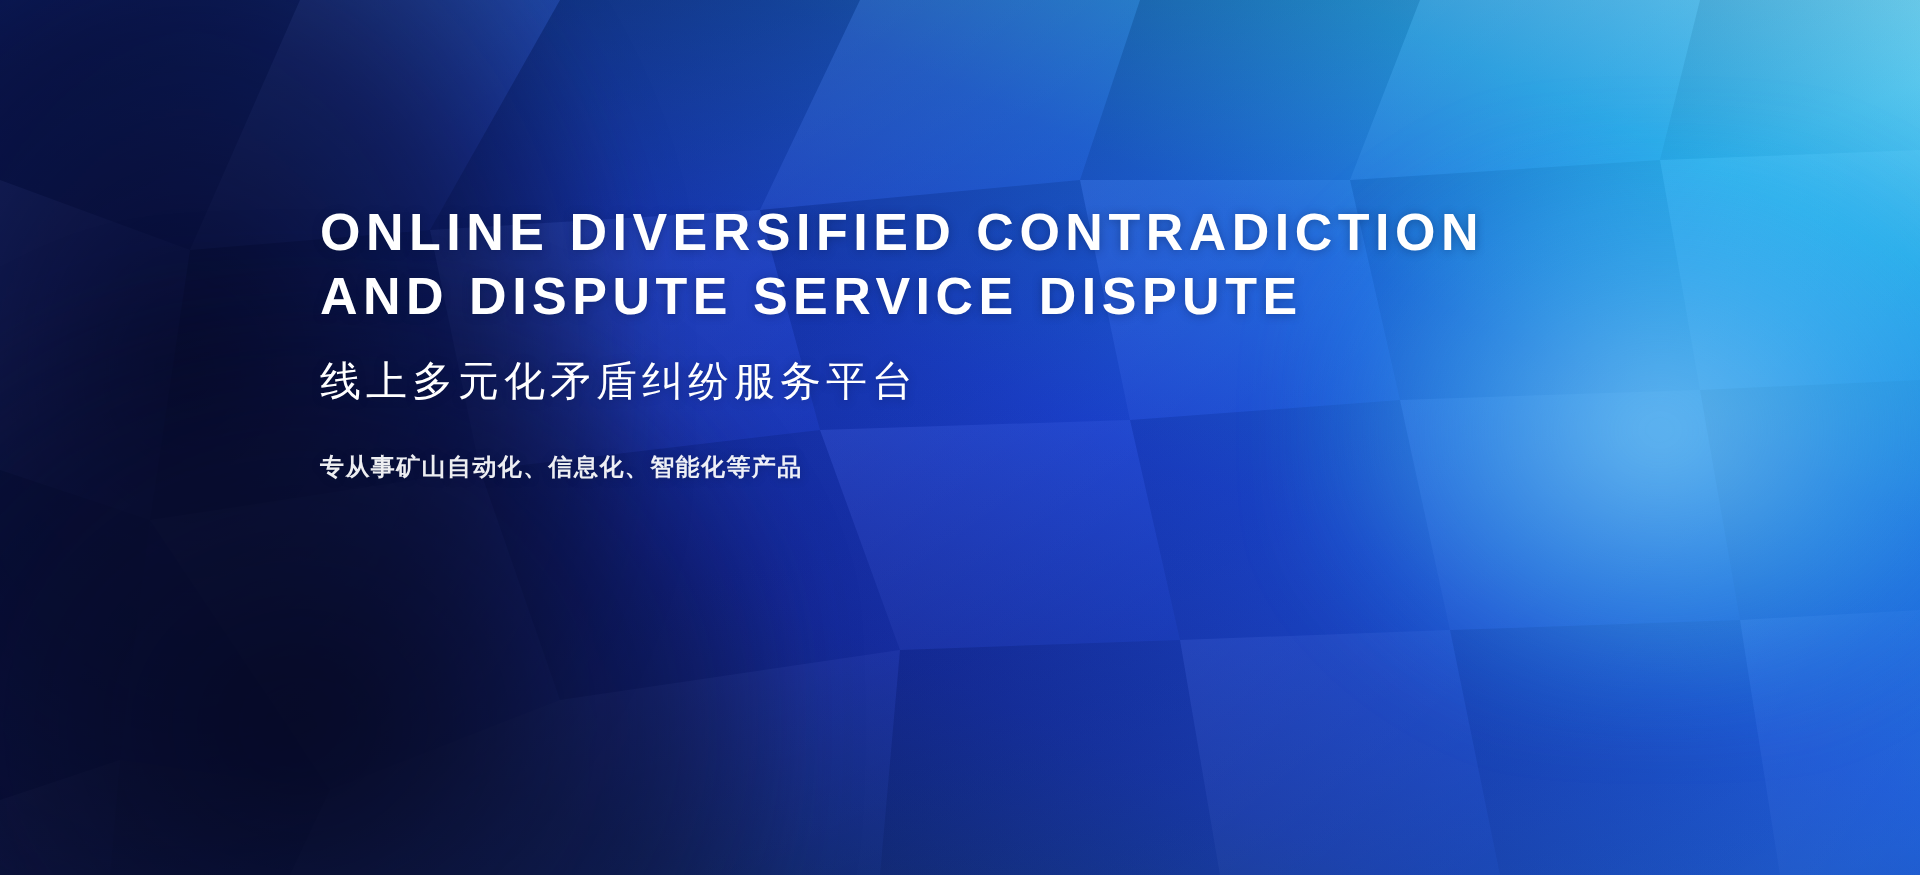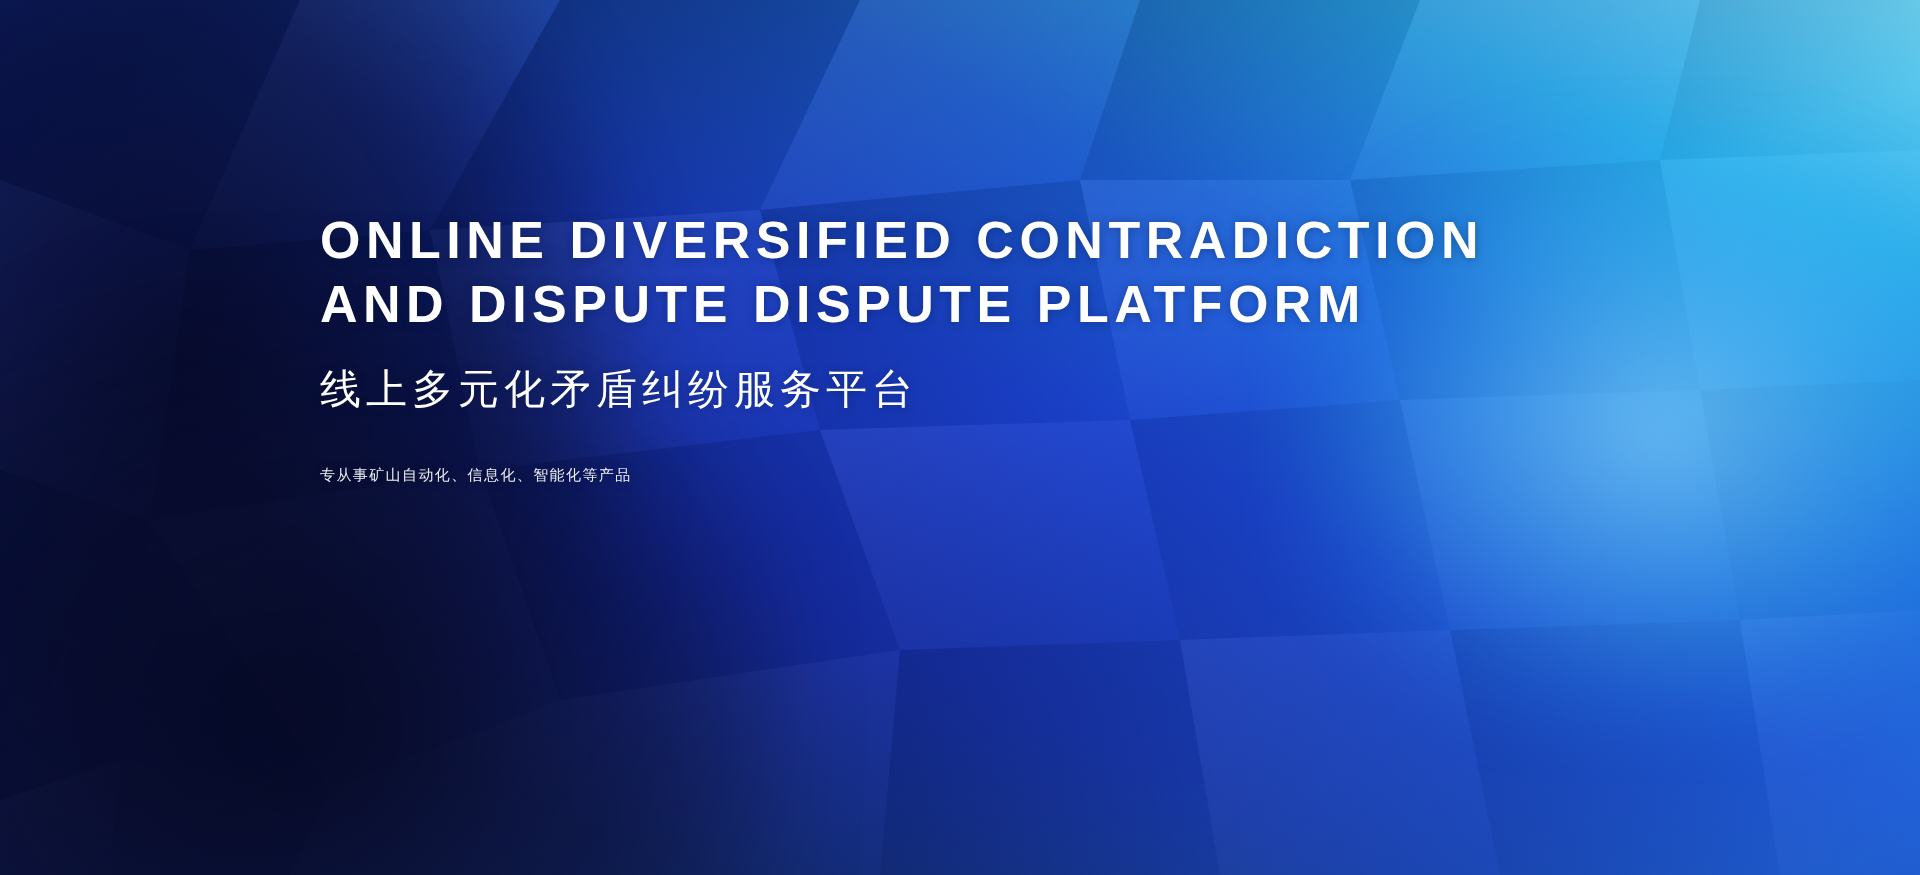--- a/index.html
+++ b/index.html
@@ -59,21 +59,21 @@
                 rgba(5,8,32,0.80) 0%,
                 rgba(8,12,44,0.45) 50%,
                 rgba(0,0,0,0) 76%);
     filter: blur(34px);
   }
 
   
   #copy {
     position: absolute;
     left: 320px;
-    top: 208px;
+    top: 200px;
     width: 1350px;
   }
   .headline-en {
     color: #ffffff;
     font-size: 52px;
     line-height: 64px;
     font-weight: 600;
     letter-spacing: 5.5px;
     white-space: nowrap;
     margin: 0;
@@ -89,23 +89,23 @@
     white-space: nowrap;
     text-shadow: 0 1px 10px rgba(0,20,60,0.35);
   }
   .sub-list {
     margin: 44px 0 0 0;
     padding: 0;
     list-style: none;
   }
   .sub-line {
     color: rgba(255,255,255,0.93);
-    font-size: 15px;
+    font-size: 24px;
     line-height: 30px;
-    font-weight: 400;
+    font-weight: 700;
     letter-spacing: 1.4px;
     white-space: nowrap;
     text-shadow: 0 1px 8px rgba(0,20,60,0.35);
   }
 </style>
 </head>
 <body>
 
 <div id="banner">
 
@@ -177,20 +177,20 @@
       <polygon points="1740,620 1920,610 1920,875 1780,875" fill="url(#lightW)" opacity="0.35"></polygon>
     </g>
   </svg>
 
   <div class="glow glow-darkleft"></div>
   <div class="glow glow-bottomleft"></div>
   <div class="glow glow-right"></div>
 
   <div id="copy">
     <h1 class="headline-en">ONLINE DIVERSIFIED CONTRADICTION</h1>
-    <h1 class="headline-en">AND DISPUTE DISPUTE PLATFORM</h1>
+    <h1 class="headline-en">AND DISPUTE SERVICE DISPUTE</h1>
     <h2 class="headline-cn">线上多元化矛盾纠纷服务平台</h2>
     <ul class="sub-list">
       <li class="sub-line">专从事矿山自动化、信息化、智能化等产品</li>
     </ul>
   </div>
 
 </div>
 
 </body></html>

